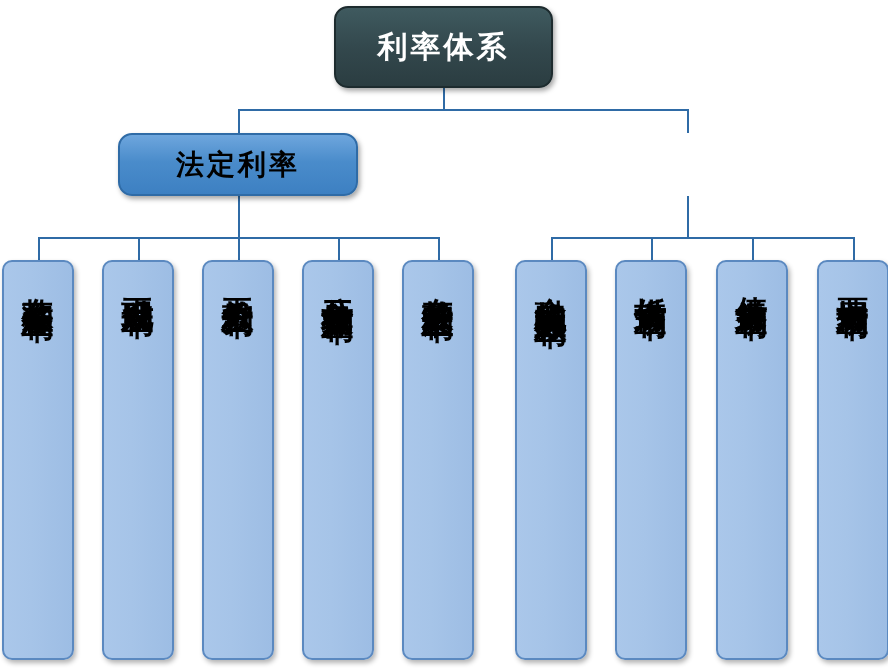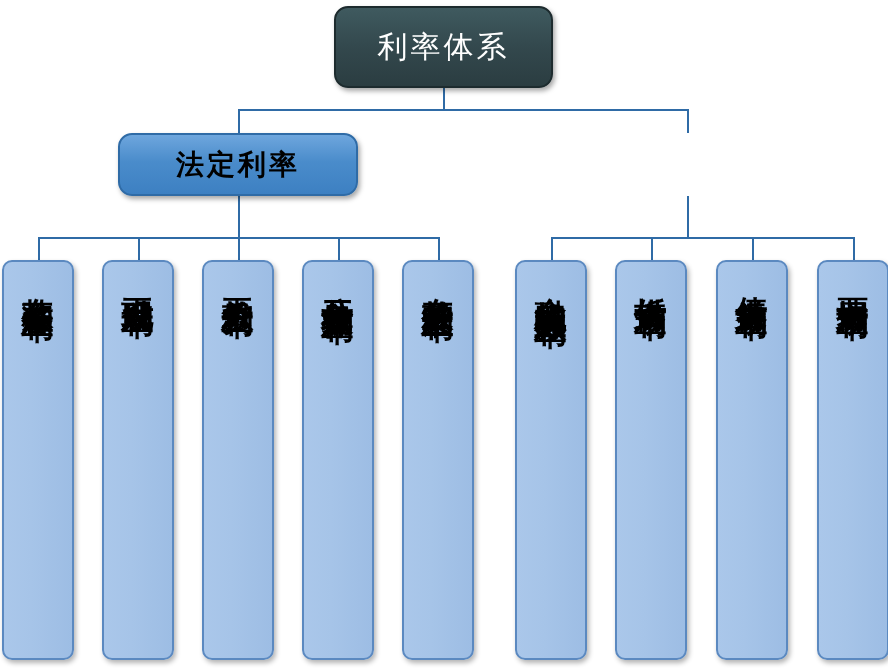--- a/index.html
+++ b/index.html
@@ -27,21 +27,21 @@
     color: #000000;
     z-index: 3;
   }
   
   .root-node {
     background: linear-gradient(180deg, #3f5a5f 0%, #33484d 50%, #2b3d41 100%);
     border: 2px solid #1d2b2e;
     border-radius: 14px;
     color: #ffffff;
     font-size: 30px;
-    font-weight: normal;
+    font-weight: bold;
     letter-spacing: 3px;
     box-shadow: 2px 3px 5px rgba(0,0,0,0.35);
   }
   
   .mid-node {
     background: linear-gradient(180deg, #6ea6dd 0%, #4a8ccb 45%, #3d80c2 100%);
     border: 2px solid #2f6ba6;
     border-radius: 14px;
     font-size: 28px;
     font-weight: bold;

